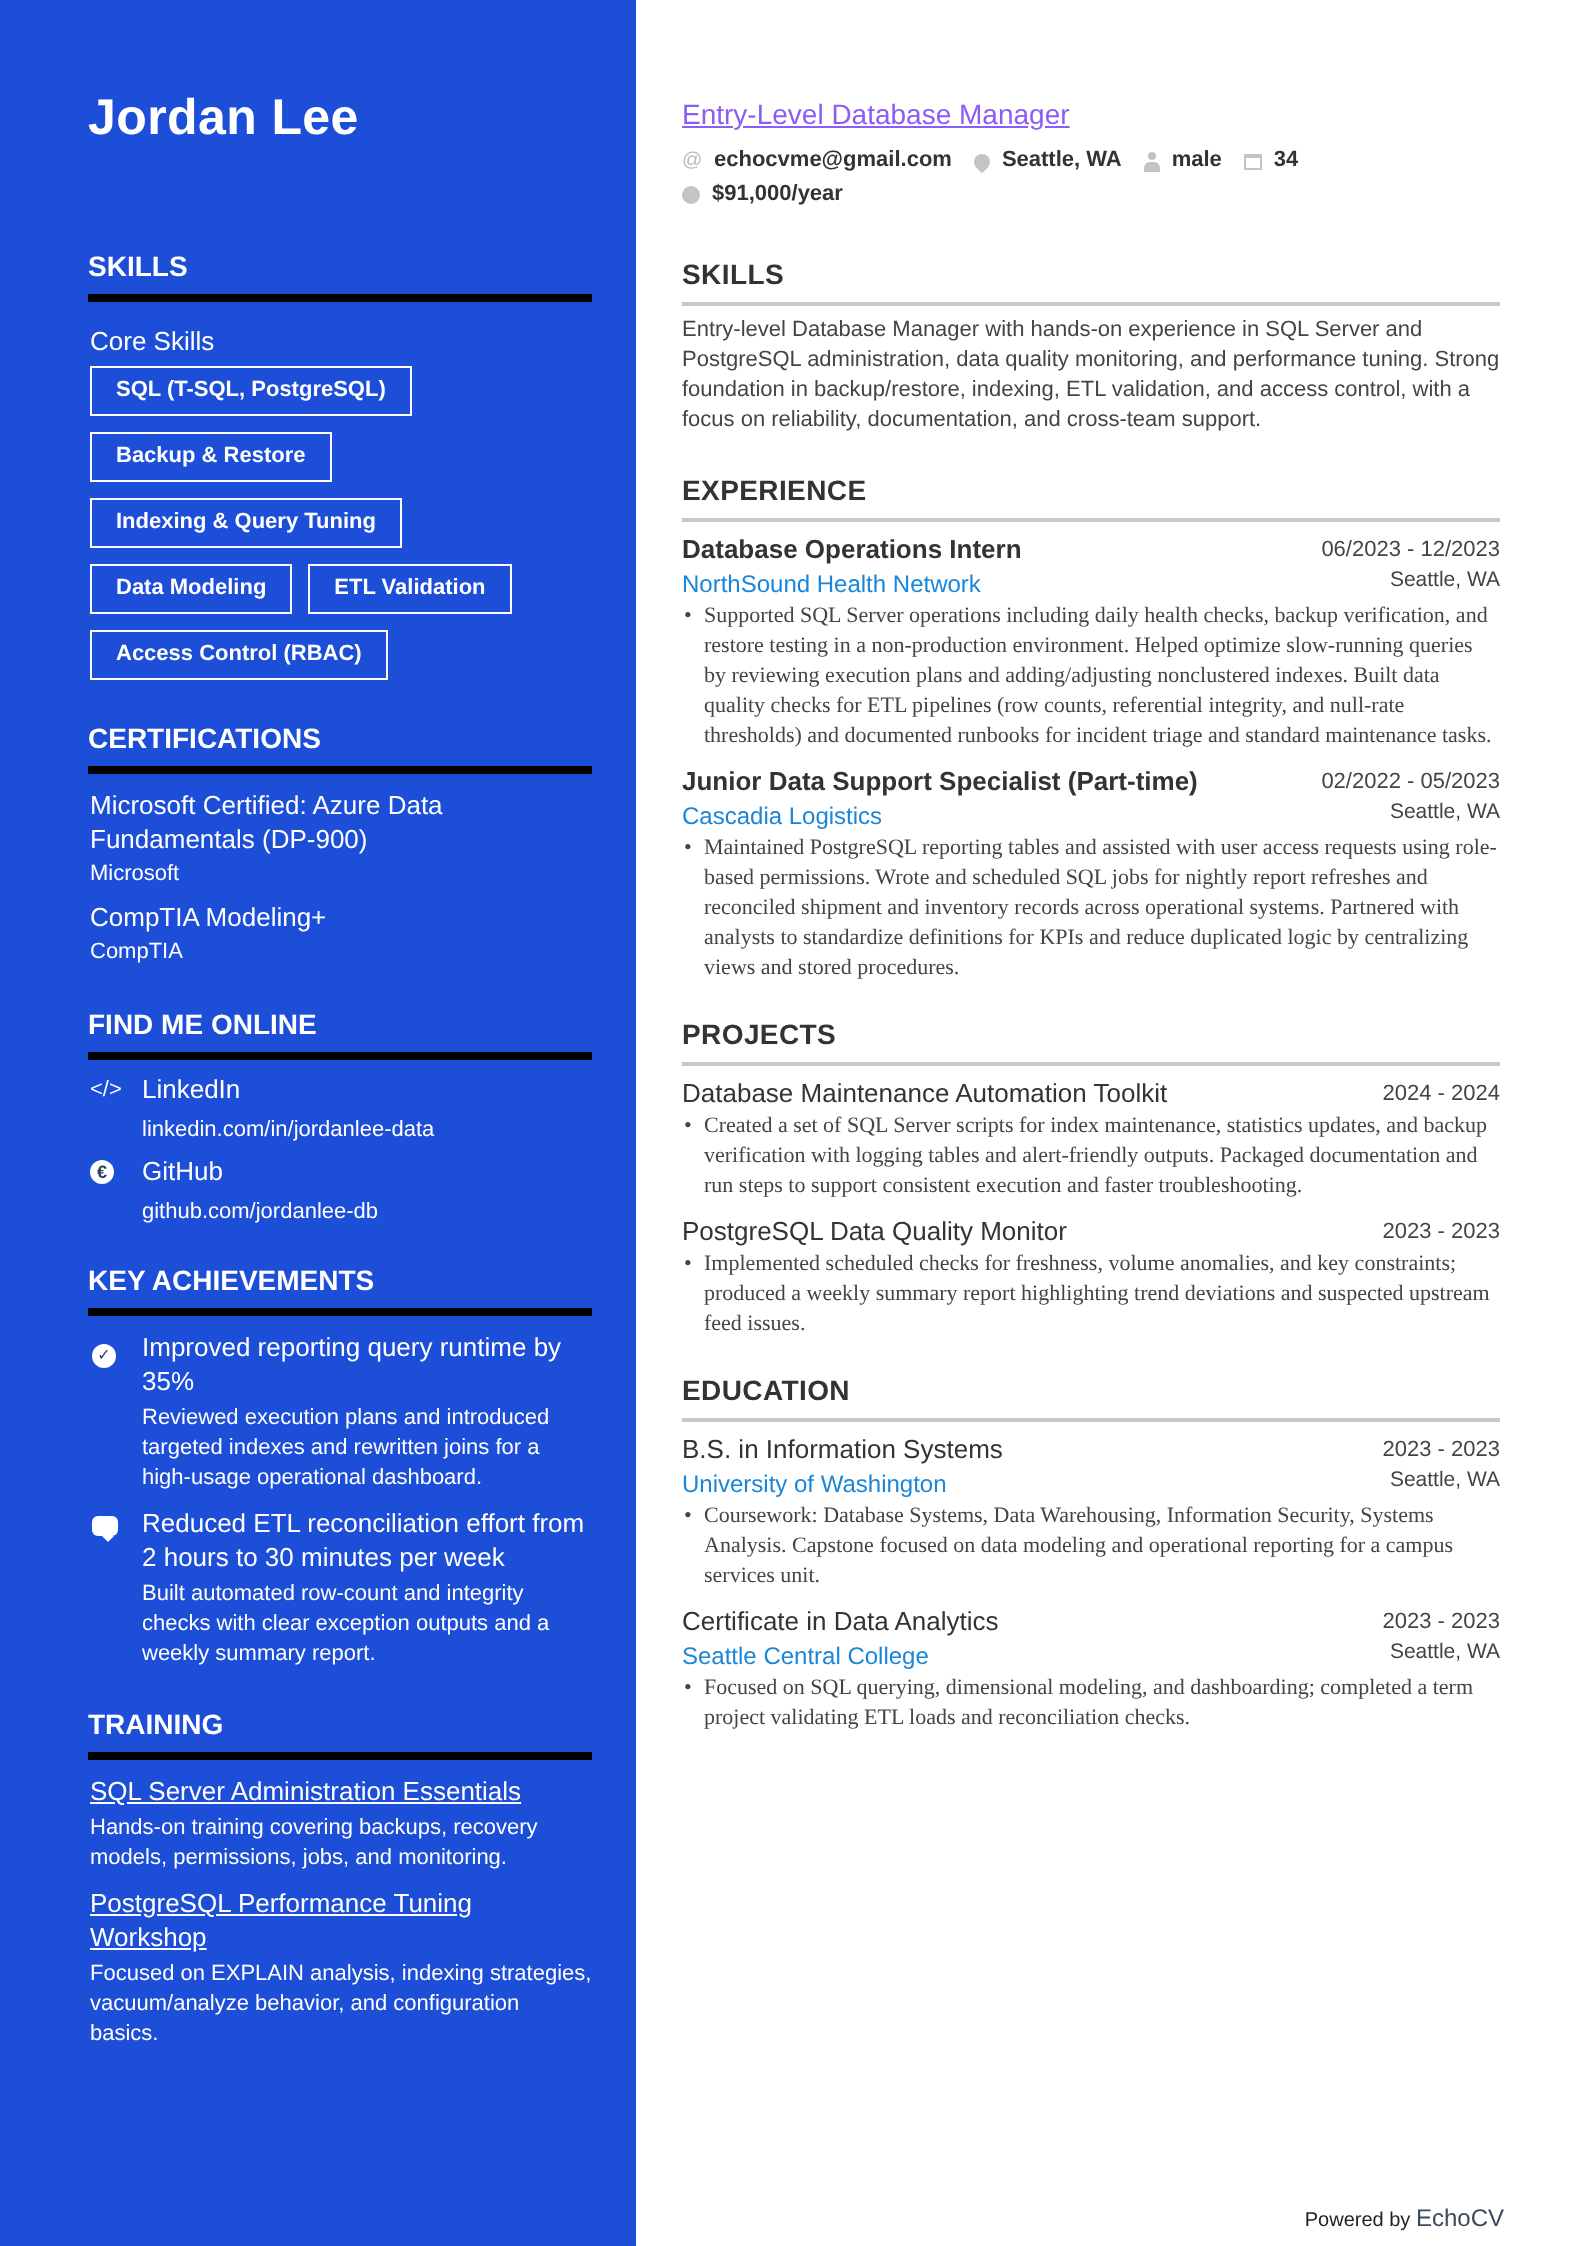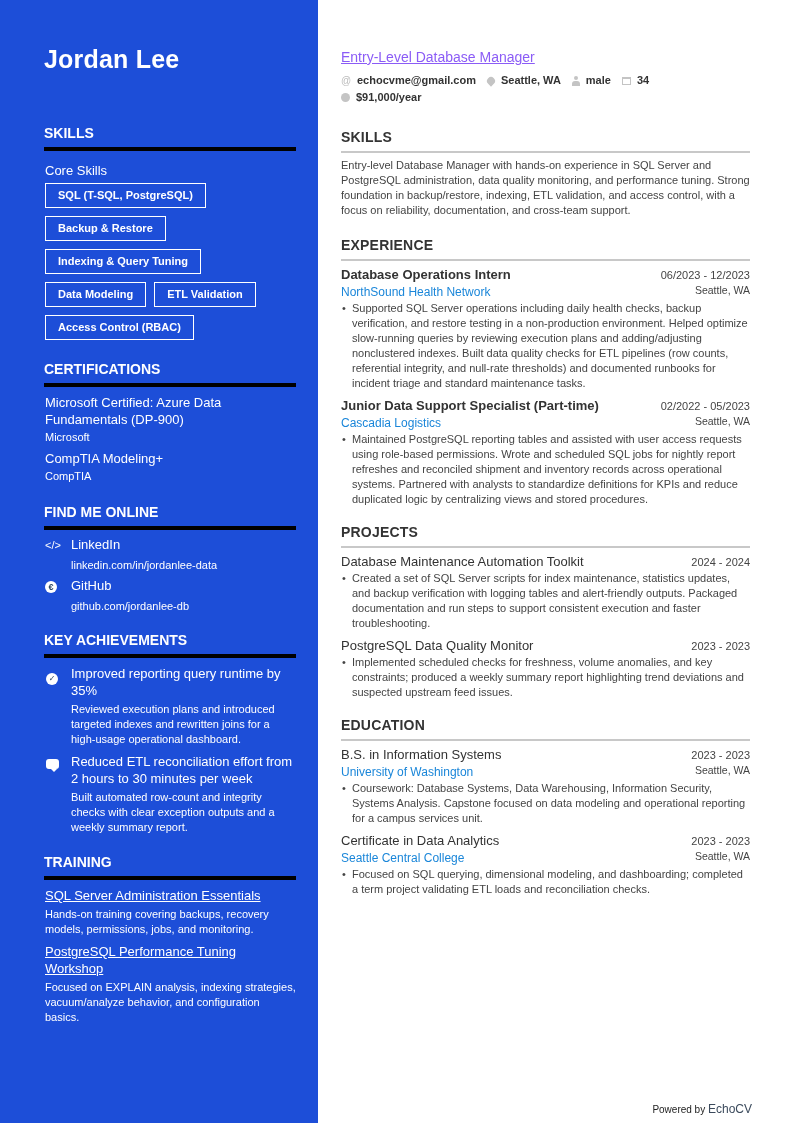--- a/index.html
+++ b/index.html
@@ -54,21 +54,21 @@
   .summary { font-size: 11px; line-height: 15px; color: #444; }
 
   .entry { margin-bottom: 6px; }
   .e-head { display: flex; justify-content: space-between; align-items: center; }
   .e-title { font-size: 13px; line-height: 17px; color: #333; }
   .e-title.bold { font-weight: bold; }
   .e-date { font-size: 11px; color: #444; }
   .e-sub { display: flex; justify-content: space-between; align-items: flex-start; margin-top: 1px; }
   .e-org { font-size: 12px; color: #1a86d9; line-height: 16px; }
   .e-loc { font-size: 10.5px; color: #444; }
-  .bullets { list-style: none; margin-top: 1px; }
+  .bullets { list-style: none; margin-top: 1px; font-family: Liberation Serif, serif; }
   .bullets li { font-size: 11px; line-height: 15px; color: #444; padding-left: 11px; position: relative; }
   .bullets li::before { content: "•"; position: absolute; left: 1px; top: 0; }
 
   .footer { position: absolute; right: 42px; bottom: 7px; font-size: 10px; color: #222; }
   .footer .brand { font-size: 12px; color: #3b4a5c; }
 </style>
 </head>
 <body>
 
 <aside class="sidebar">

